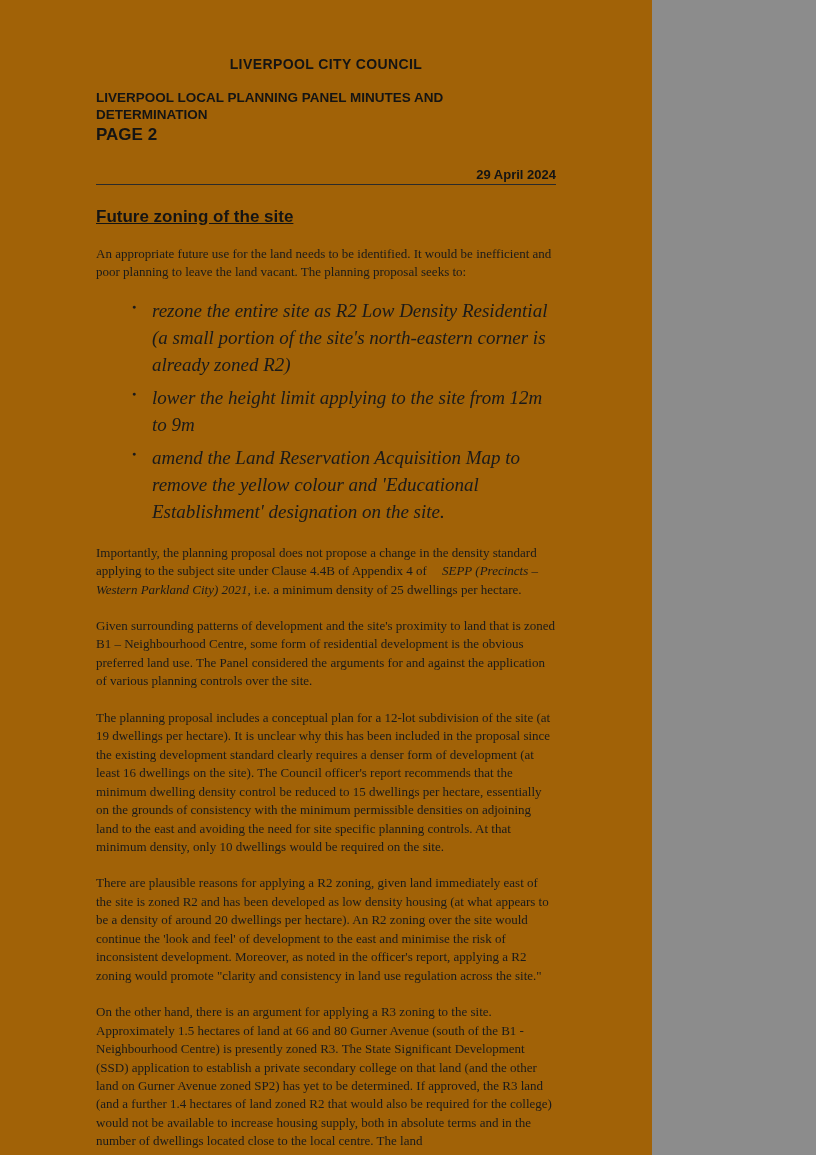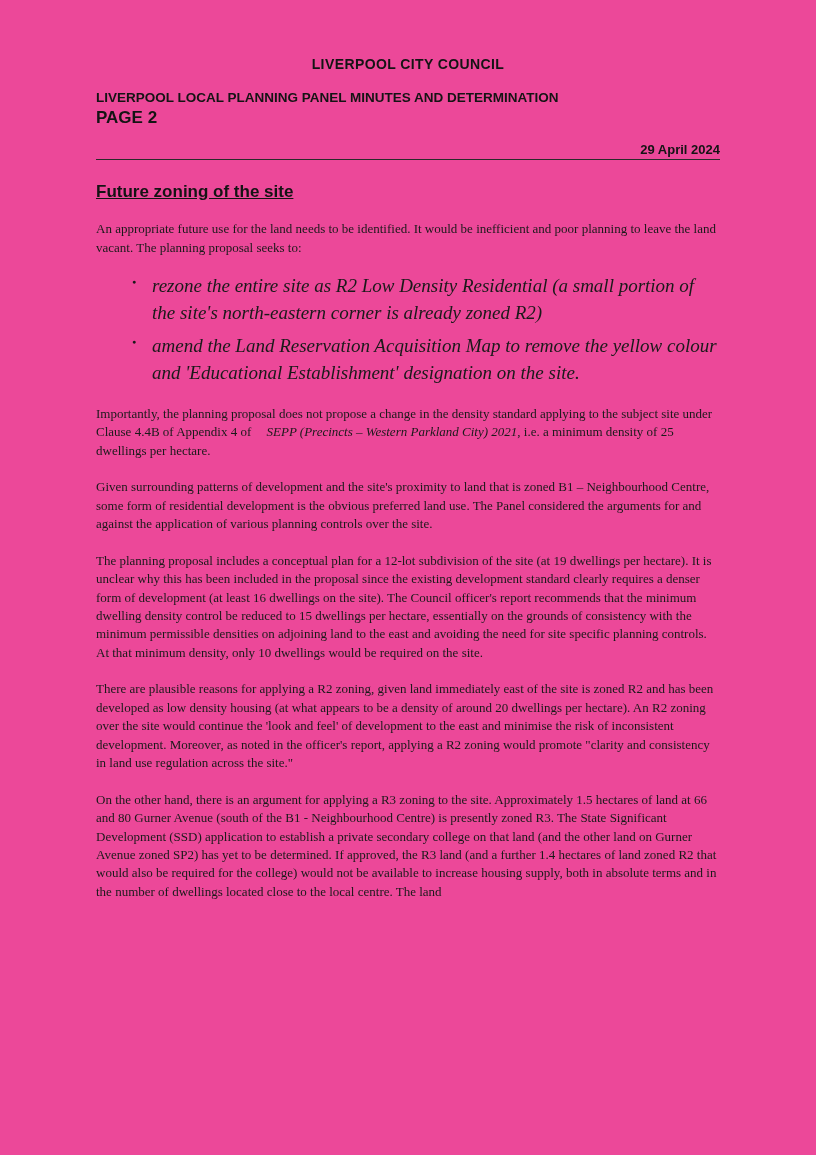--- a/index.html
+++ b/index.html
@@ -9,23 +9,23 @@
   }
   body {
     width: 816px;
     height: 1155px;
     font-family: "Liberation Serif", serif;
     color: #1a1a1a;
     overflow: hidden;
   }
   .page {
     position: relative;
-    width: 816px;
+    width: 652px;
     height: 1155px;
-    background: #ec4899;
+    background: #a16207;
     box-sizing: border-box;
     padding: 48px 96px 0 96px;
   }
   .doc-title {
     text-align: center;
     font-family: "Liberation Sans", sans-serif;
     font-weight: bold;
     font-size: 14px;
     letter-spacing: 0.4px;
     margin: 8px 0 0 0;
@@ -39,21 +39,21 @@
     line-height: 1.25;
     color: #141414;
   }
   .header-line2 {
     font-family: "Liberation Sans", sans-serif;
     font-weight: bold;
     font-size: 17px;
     color: #141414;
   }
   .date-row {
-    margin-top: 14px;
+    margin-top: 22px;
     text-align: right;
     font-family: "Liberation Sans", sans-serif;
     font-weight: bold;
     font-size: 13px;
     color: #141414;
     padding-bottom: 2px;
     border-bottom: 1.5px solid #2a2a2a;
   }
   .section-heading {
     margin-top: 22px;
@@ -108,20 +108,21 @@
   </div>
 
   <div class="date-row">29 April 2024</div>
 
   <div class="section-heading">Future zoning of the site</div>
 
   <p class="body-para">An appropriate future use for the land needs to be identified.  It would be inefficient and poor planning to leave the land vacant.  The planning proposal seeks to:</p>
 
   <ul class="bullets">
     <li>rezone the entire site as R2 Low Density Residential (a small portion of the site's north-eastern corner is already zoned R2)</li>
+    <li>lower the height limit applying to the site from 12m to 9m</li>
     <li>amend the Land Reservation Acquisition Map to remove the yellow colour and 'Educational Establishment' designation on the site.</li>
   </ul>
 
   <p class="body-para"><span>Importantly, the planning proposal does not propose a change in the density standard applying to the subject site under Clause 4.4B of Appendix 4 of </span><span class="ital">SEPP (Precincts – Western Parkland City) 2021</span><span>, i.e. a minimum density of 25 dwellings per hectare.</span></p>
 
   <p class="body-para">Given surrounding patterns of development and the site's proximity to land that is zoned B1 – Neighbourhood Centre, some form of residential development is the obvious preferred land use.  The Panel considered the arguments for and against the application of various planning controls over the site.</p>
 
   <p class="body-para">The planning proposal includes a conceptual plan for a 12-lot subdivision of the site (at 19 dwellings per hectare).  It is unclear why this has been included in the proposal since the existing development standard clearly requires a denser form of development (at least 16 dwellings on the site).  The Council officer's report recommends that the minimum dwelling density control be reduced to 15 dwellings per hectare, essentially on the grounds of consistency with the minimum permissible densities on adjoining land to the east and avoiding the need for site specific planning controls.  At that minimum density, only 10 dwellings would be required on the site.</p>
 
   <p class="body-para">There are plausible reasons for applying a R2 zoning, given land immediately east of the site is zoned R2 and has been developed as low density housing (at what appears to be a density of around 20 dwellings per hectare).  An R2 zoning over the site would continue the 'look and feel' of development to the east and minimise the risk of inconsistent development.  Moreover, as noted in the officer's report, applying a R2 zoning would promote "clarity and consistency in land use regulation across the site."</p>

